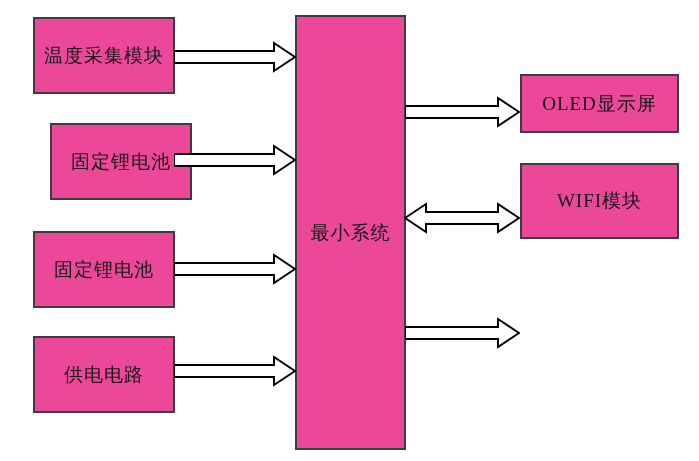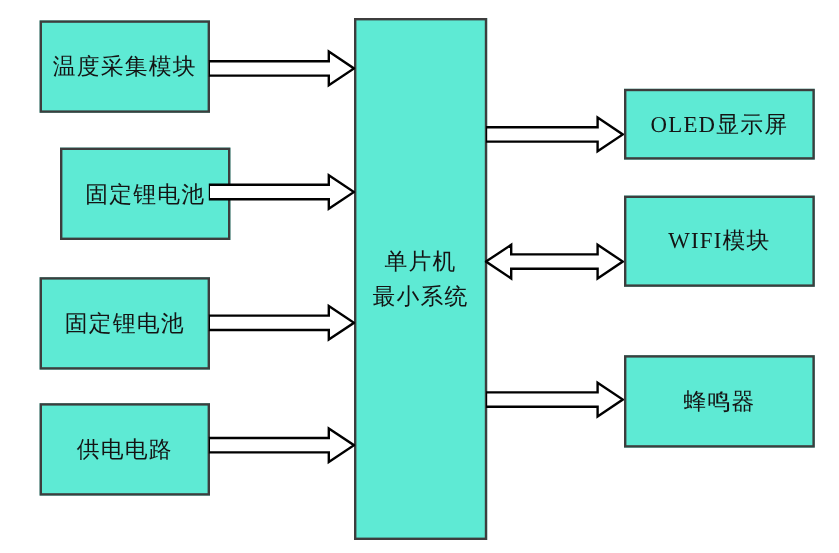--- a/index.html
+++ b/index.html
@@ -11,21 +11,21 @@
     position: relative;
     width: 699px;
     height: 461px;
     background: #ffffff;
     font-family: "Liberation Serif", "DejaVu Serif", serif;
     overflow: hidden;
   }
   .box {
     position: absolute;
     box-sizing: border-box;
-    background: #5eead4;
+    background: #ec4899;
     border: 2px solid #3d3d3d;
     display: flex;
     align-items: center;
     justify-content: center;
     color: #141414;
   }
   .box-label {
     font-size: 19px;
     letter-spacing: 1px;
     white-space: nowrap;
@@ -60,36 +60,32 @@
   <div class="box" style="left:33px; top:231px; width:142px; height:77px;">
     <span class="box-label">固定锂电池</span>
   </div>
 
   <div class="box" style="left:33px; top:336px; width:142px; height:77px;">
     <span class="box-label">供电电路</span>
   </div>
 
   <div class="box" style="left:295px; top:15px; width:111px; height:435px;">
     <div class="center-text">
-      <div>单片机</div>
       <div>最小系统</div>
     </div>
   </div>
 
   <div class="box" style="left:520px; top:74px; width:159px; height:59px;">
     <span class="box-label">OLED显示屏</span>
   </div>
 
   <div class="box" style="left:520px; top:163px; width:159px; height:76px;">
     <span class="box-label">WIFI模块</span>
   </div>
 
-  <div class="box" style="left:520px; top:296px; width:159px; height:77px;">
-    <span class="box-label">蜂鸣器</span>
-  </div>
 
   <div class="arrow" style="left:174px; top:40px;">
     <svg width="122" height="34" viewBox="0 0 122 34">
       <polygon points="0,11 100,11 100,3 121,17 100,31 100,23 0,23" fill="#ffffff" stroke="#000000" stroke-width="2"></polygon>
     </svg>
   </div>
 
   <div class="arrow" style="left:174px; top:143px;">
     <svg width="122" height="34" viewBox="0 0 122 34">
       <polygon points="0,11 100,11 100,3 121,17 100,31 100,23 0,23" fill="#ffffff" stroke="#000000" stroke-width="2"></polygon>

